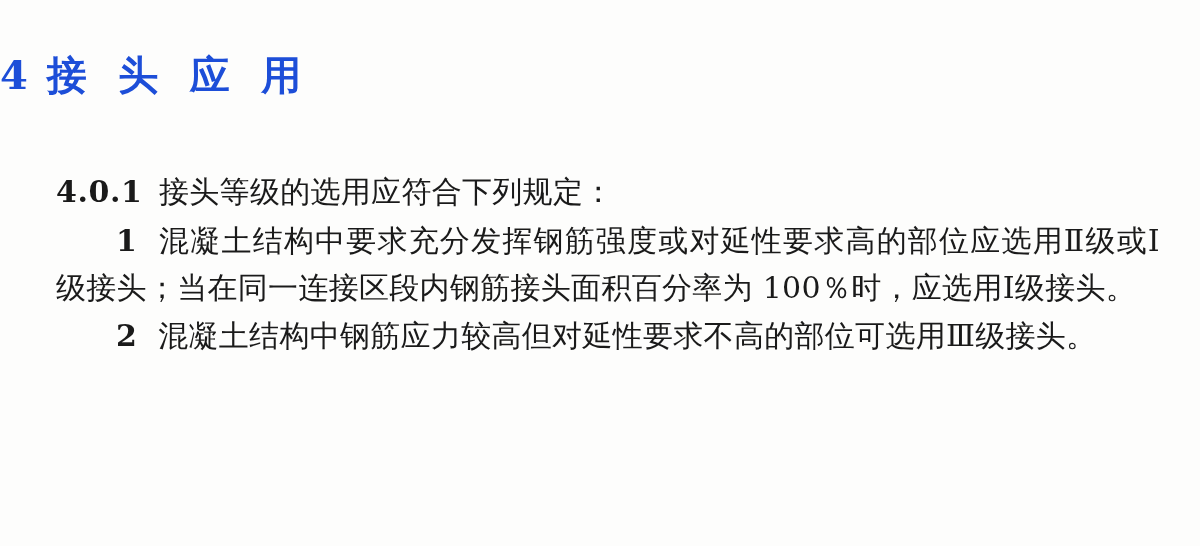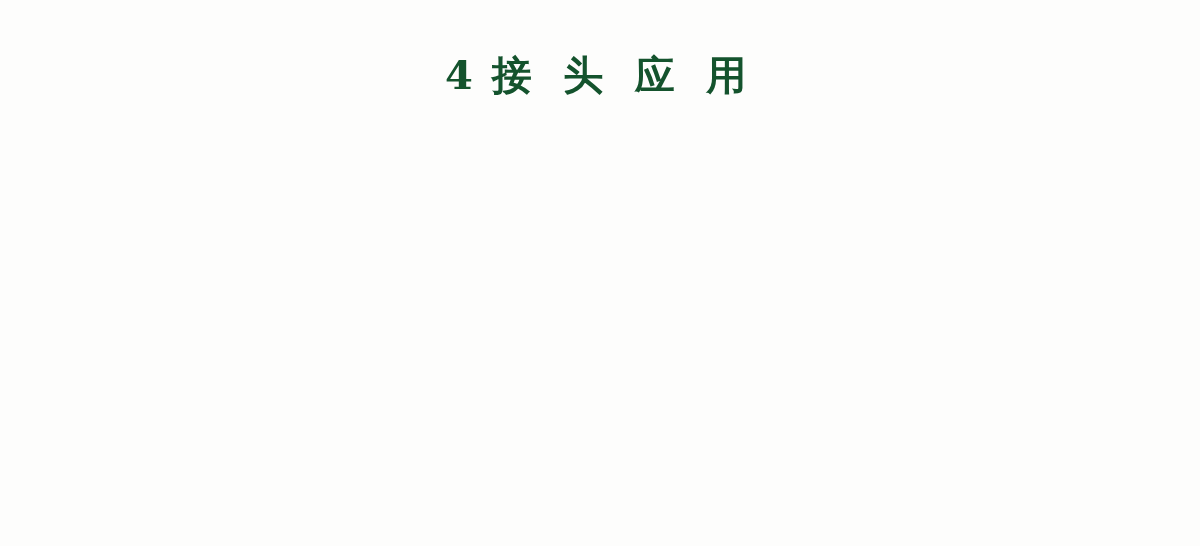--- a/index.html
+++ b/index.html
@@ -14,27 +14,27 @@
     font-family: "DejaVu Serif", "Liberation Serif", serif;
     color: #1a1a1a;
   }
   .page {
     position: relative;
     width: 1200px;
     height: 546px;
     background: #fdfdfc;
   }
   .chapter-title {
-    text-align: center;
+    text-align: left;
     font-size: 40px;
     font-weight: bold;
     letter-spacing: 0.22em;
     margin: 0;
     padding-top: 48px;
-    color: #14532d;
+    color: #1d4ed8;
     font-family: "DejaVu Serif", "Liberation Serif", serif;
   }
   .chapter-title .num {
     letter-spacing: 0.12em;
     margin-right: 0.35em;
   }
   .body-block {
     margin-top: 66px;
     padding-left: 56px;
     padding-right: 40px;
@@ -62,13 +62,28 @@
 </style>
 </head>
 <body>
 
 <div class="page">
 
   <h1 class="chapter-title">
     <span class="num">4</span><span>接 头 应 用</span>
   </h1>
 
+  <div class="body-block">
+
+    <p class="para">
+      <span class="clause-no">4.0.1</span><span>接头等级的选用应符合下列规定：</span>
+    </p>
+
+    <p class="para indent">
+      <span class="item-no">1</span><span>混凝土结构中要求充分发挥钢筋强度或对延性要求高的部位应选用Ⅱ级或Ⅰ级接头；当在同一连接区段内钢筋接头面积百分率为 100％时，应选用Ⅰ级接头。</span>
+    </p>
+
+    <p class="para indent">
+      <span class="item-no">2</span><span>混凝土结构中钢筋应力较高但对延性要求不高的部位可选用Ⅲ级接头。</span>
+    </p>
+
+  </div>
 </div>
 
 </body></html>

